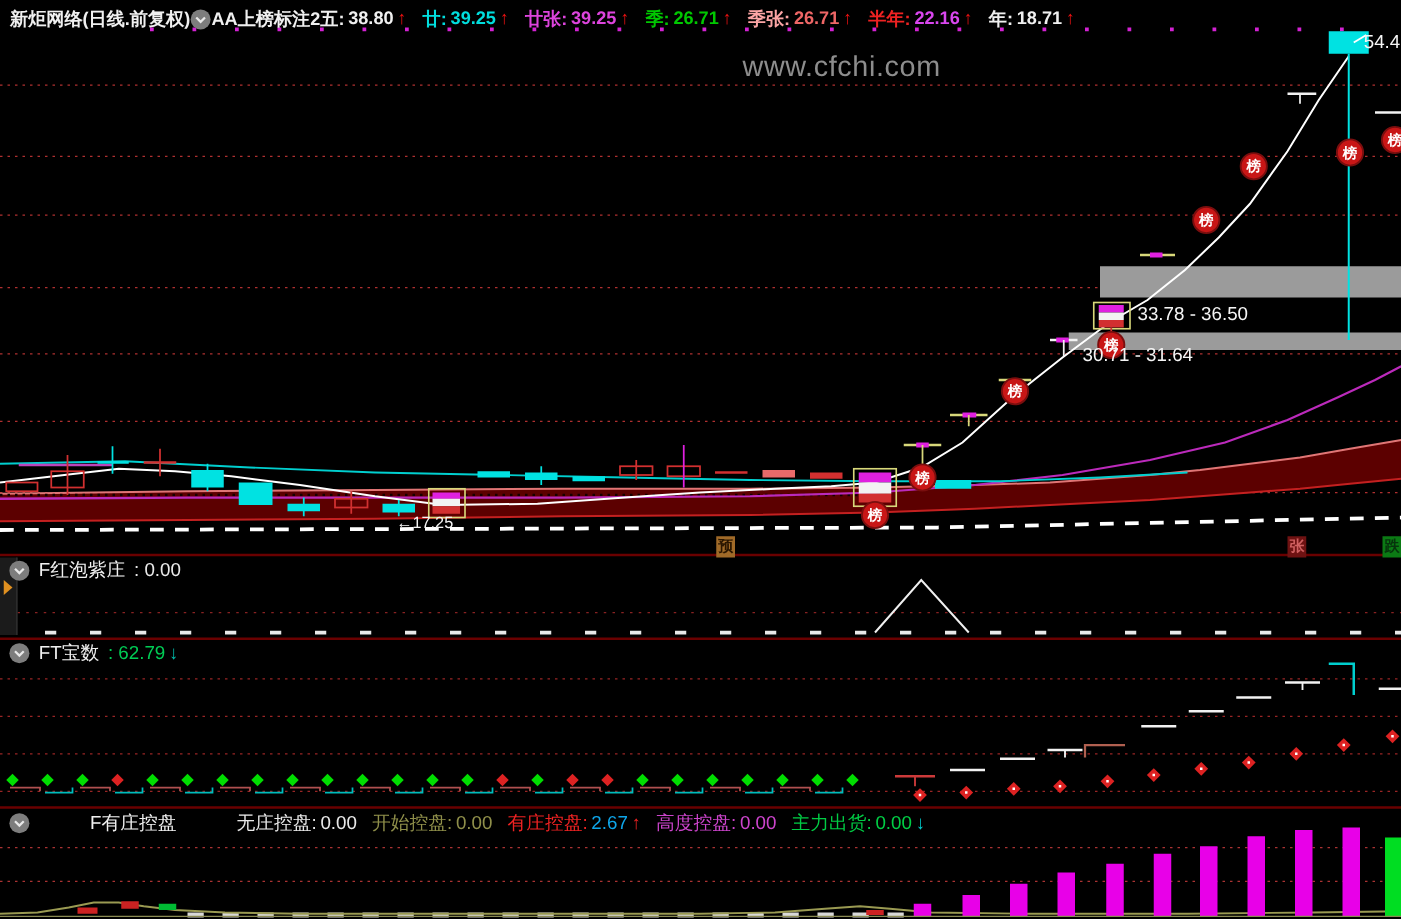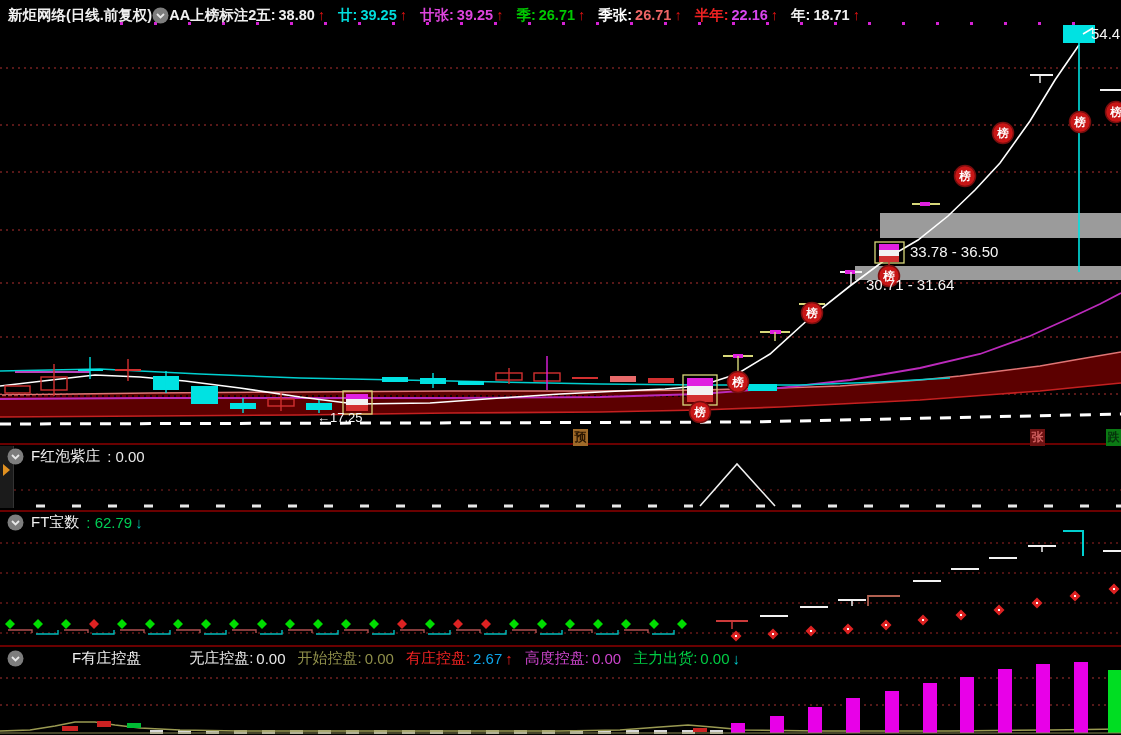--- a/index.html
+++ b/index.html
@@ -341,37 +341,38 @@
           <span style="color: rgb(221, 68, 221);">廿张:</span>
           <span style="color: rgb(221, 68, 221);">39.25</span>
           <span class="arw" style="color: rgb(238, 17, 17);">↑</span>
         </span>
         <span class="q">
           <span style="color: rgb(0, 200, 0);">季:</span>
           <span style="color: rgb(0, 200, 0);">26.71</span>
           <span class="arw" style="color: rgb(238, 17, 17);">↑</span>
         </span>
         <span class="q">
-          <span style="color: #ffffff;">季张:</span>
+          <span style="color: #fca5a5;">季张:</span>
           <span style="color: rgb(238, 102, 102);">26.71</span>
           <span class="arw" style="color: rgb(238, 17, 17);">↑</span>
         </span>
         <span class="q">
           <span style="color: rgb(238, 34, 34);">半年:</span>
           <span style="color: #d946ef;">22.16</span>
           <span class="arw" style="color: rgb(238, 17, 17);">↑</span>
         </span>
         <span class="q">
           <span style="color: rgb(240, 240, 240);">年:</span>
           <span style="color: rgb(240, 240, 240);">18.71</span>
           <span class="arw" style="color: rgb(238, 17, 17);">↑</span>
         </span>
       </span>
   </div>
 
+  <div id="watermark">www.cfchi.com</div>
 
   <div class="plabel" style="left:1091px;top:25px;">54.42</div>
   <div class="plabel" style="left:910px;top:243px;text-align:right;">33.78 - 36.50</div>
   <div class="plabel" style="left:866px;top:276px;">30.71 - 31.64</div>
   <div class="plabel" style="left:317px;top:410px;font-size:13px;">←17.25</div>
 
   <div id="axbadges">
       <div class="axbadge" style="left: 573px; background: rgb(160, 106, 40); color: rgb(42, 22, 0);">预</div>
       <div class="axbadge" style="left: 1030px; background: rgb(110, 18, 18); color: rgb(208, 96, 96);">张</div>
       <div class="axbadge" style="left: 1106px; background: rgb(11, 122, 20); color: rgb(6, 51, 12);">跌</div>

